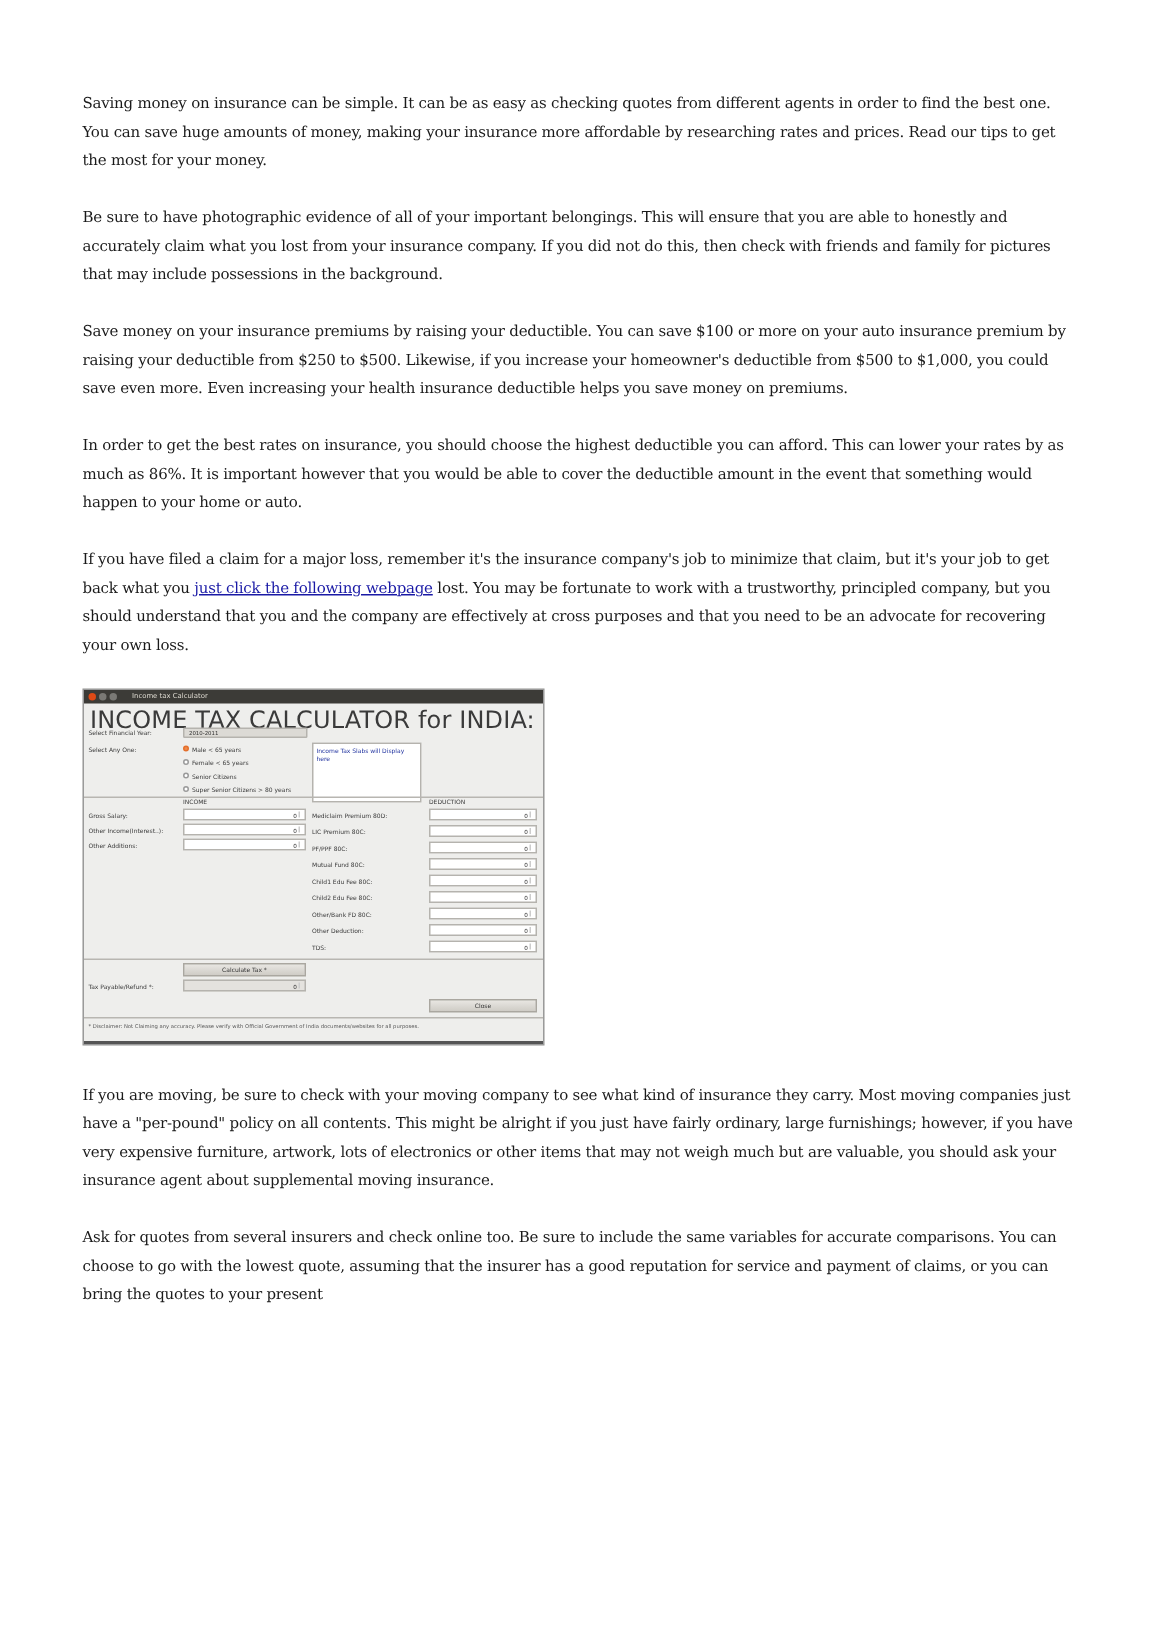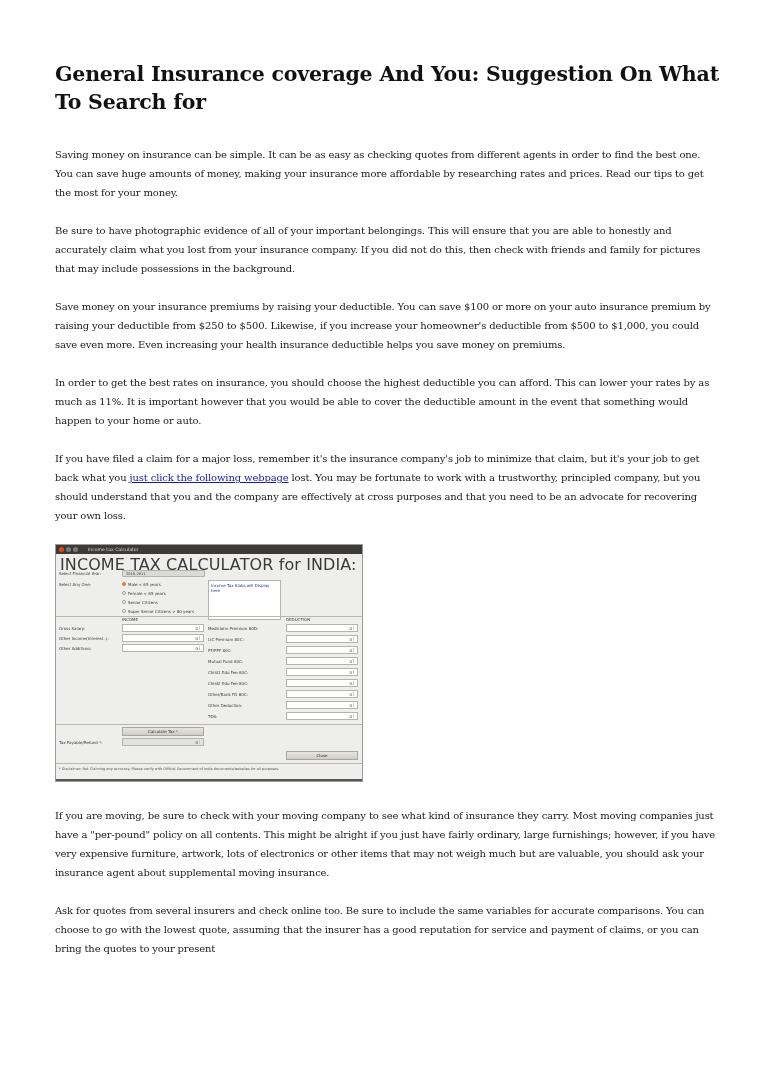--- a/index.html
+++ b/index.html
@@ -24,26 +24,25 @@
   .shot .inp { position: absolute; height: 8px; background: #fff; border: 1px solid #b5b3ae; box-sizing: border-box; font-size: 3.8px; text-align: right; padding-right: 5px; line-height: 7px; color: #333; }
   .shot .inp::after { content: ""; position: absolute; right: 1px; top: 1px; width: 2px; height: 4px; border-left: 1px solid #ccc; }
   .shot .btn { position: absolute; height: 9px; background: linear-gradient(#e8e6e2, #cfccc6); border: 1px solid #aaa7a0; box-sizing: border-box; font-size: 4px; text-align: center; line-height: 8px; color: #333; }
   .shot .disc { position: absolute; left: 3px; top: 222px; font-size: 3.5px; color: #555; white-space: nowrap; }
   .shot .bottombar { position: absolute; left: 0; bottom: 0; width: 100%; height: 2px; background: #555; }
 </style>
 </head>
 <body>
 
 <div class="page">
-  <h1>General Insurance coverage And You: Suggestion On What To Search for</h1>
 
   <p>Saving money on insurance can be simple. It can be as easy as checking quotes from different agents in order to find the best one. You can save huge amounts of money, making your insurance more affordable by researching rates and prices. Read our tips to get the most for your money.</p>
   <p>Be sure to have photographic evidence of all of your important belongings. This will ensure that you are able to honestly and accurately claim what you lost from your insurance company. If you did not do this, then check with friends and family for pictures that may include possessions in the background.</p>
   <p>Save money on your insurance premiums by raising your deductible. You can save $100 or more on your auto insurance premium by raising your deductible from $250 to $500. Likewise, if you increase your homeowner's deductible from $500 to $1,000, you could save even more. Even increasing your health insurance deductible helps you save money on premiums.</p>
-  <p>In order to get the best rates on insurance, you should choose the highest deductible you can afford. This can lower your rates by as much as 11%. It is important however that you would be able to cover the deductible amount in the event that something would happen to your home or auto.</p>
+  <p>In order to get the best rates on insurance, you should choose the highest deductible you can afford. This can lower your rates by as much as 86%. It is important however that you would be able to cover the deductible amount in the event that something would happen to your home or auto.</p>
   <p><span>If you have filed a claim for a major loss, remember it's the insurance company's job to minimize that claim, but it's your job to get back what you </span><a href="#">just click the following webpage</a><span> lost. You may be fortunate to work with a trustworthy, principled company, but you should understand that you and the company are effectively at cross purposes and that you need to be an advocate for recovering your own loss.</span></p>
 
   <div class="shot">
     <div class="titlebar">
       <span class="wbtn close"></span>
       <span class="wbtn"></span>
       <span class="wbtn"></span>
       <span class="ttext">Income tax Calculator</span>
     </div>
     <div class="big">INCOME TAX CALCULATOR for INDIA:</div>

